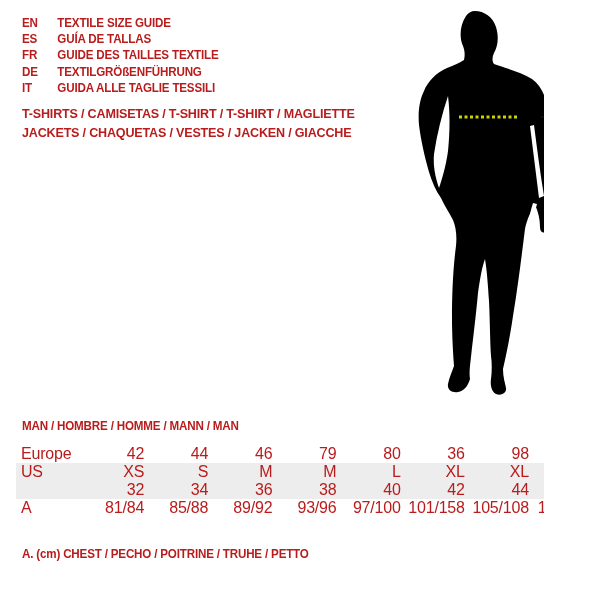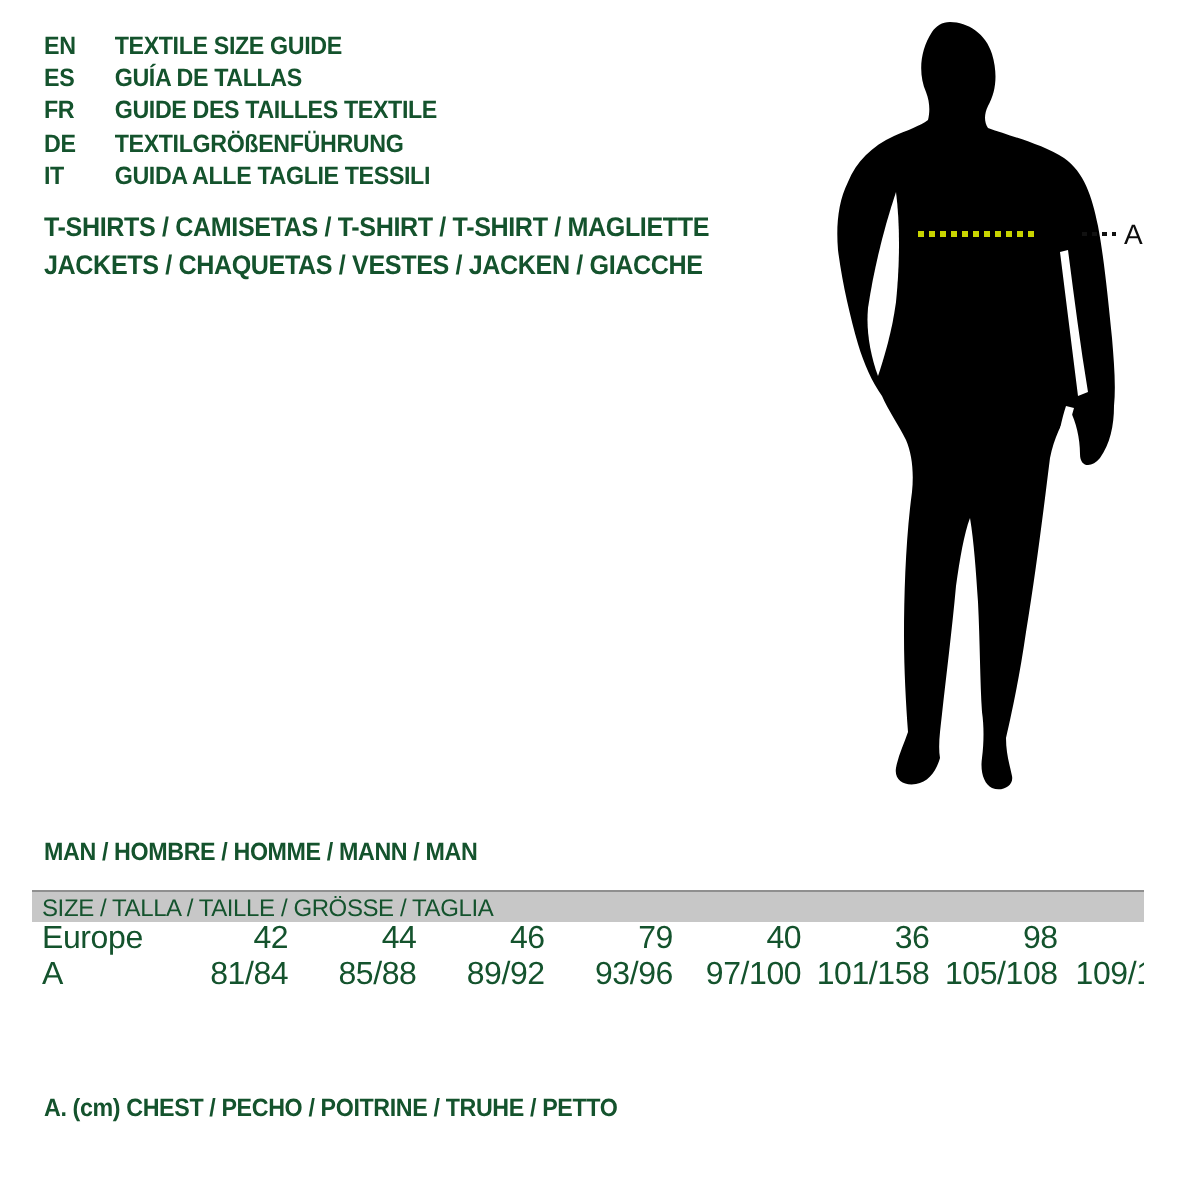--- a/index.html
+++ b/index.html
@@ -1,18 +1,18 @@
 <!DOCTYPE html>
 <html><head>
 <meta charset="utf-8">
 <style>
   html,body{margin:0;padding:0;background:#fff;}
   .canvas{
     position:relative;width:544px;height:600px;background:#ffffff;overflow:hidden;
-    font-family:"Liberation Sans","DejaVu Sans",sans-serif;color:#14532d;padding-left:28px;
+    font-family:"Liberation Sans","DejaVu Sans",sans-serif;color:#b91c1c;
   }
   .cond{transform:scaleX(0.93);transform-origin:0 0;}
   
   .lang-list{position:absolute;left:22px;top:15px;}
   .lang-row{display:flex;font-weight:700;font-size:12.5px;line-height:16.2px;letter-spacing:-0.2px;}
   .lang-code{width:38px;flex:0 0 38px;}
   
   .categories{position:absolute;left:22px;top:105px;}
   .category-line{font-weight:700;font-size:13.5px;line-height:18.5px;letter-spacing:-0.2px;}
   
@@ -136,33 +136,52 @@
         <col>
           <col>
           <col>
           <col>
           <col>
           <col>
           <col>
           <col>
       </colgroup>
       <tbody>
-          <tr>
-        <td class="thead-cell" colspan="9">SIZE / TALLA / TAILLE / GRÖSSE / TAGLIA</td>
-      </tr>
       <tr class="r bg-white">
         <td class="row-label">Europe</td>
         <td class="val">42</td>
         <td class="val">44</td>
         <td class="val">46</td>
         <td class="val">79</td>
-        <td class="val">40</td>
+        <td class="val">80</td>
         <td class="val">36</td>
         <td class="val">98</td>
         <td class="val">56</td>
+      </tr>
+      <tr class="r bg-gray">
+        <td class="row-label">US</td>
+        <td class="val">XS</td>
+        <td class="val">S</td>
+        <td class="val">M</td>
+        <td class="val">M</td>
+        <td class="val">L</td>
+        <td class="val">XL</td>
+        <td class="val">XL</td>
+        <td class="val">XXL</td>
+      </tr>
+      <tr class="r bg-gray">
+        <td class="row-label"></td>
+        <td class="val">32</td>
+        <td class="val">34</td>
+        <td class="val">36</td>
+        <td class="val">38</td>
+        <td class="val">40</td>
+        <td class="val">42</td>
+        <td class="val">44</td>
+        <td class="val">46</td>
       </tr>
       <tr class="r bg-white">
         <td class="row-label">A</td>
         <td class="val">81/84</td>
         <td class="val">85/88</td>
         <td class="val">89/92</td>
         <td class="val">93/96</td>
         <td class="val">97/100</td>
         <td class="val">101/158</td>
         <td class="val">105/108</td>

